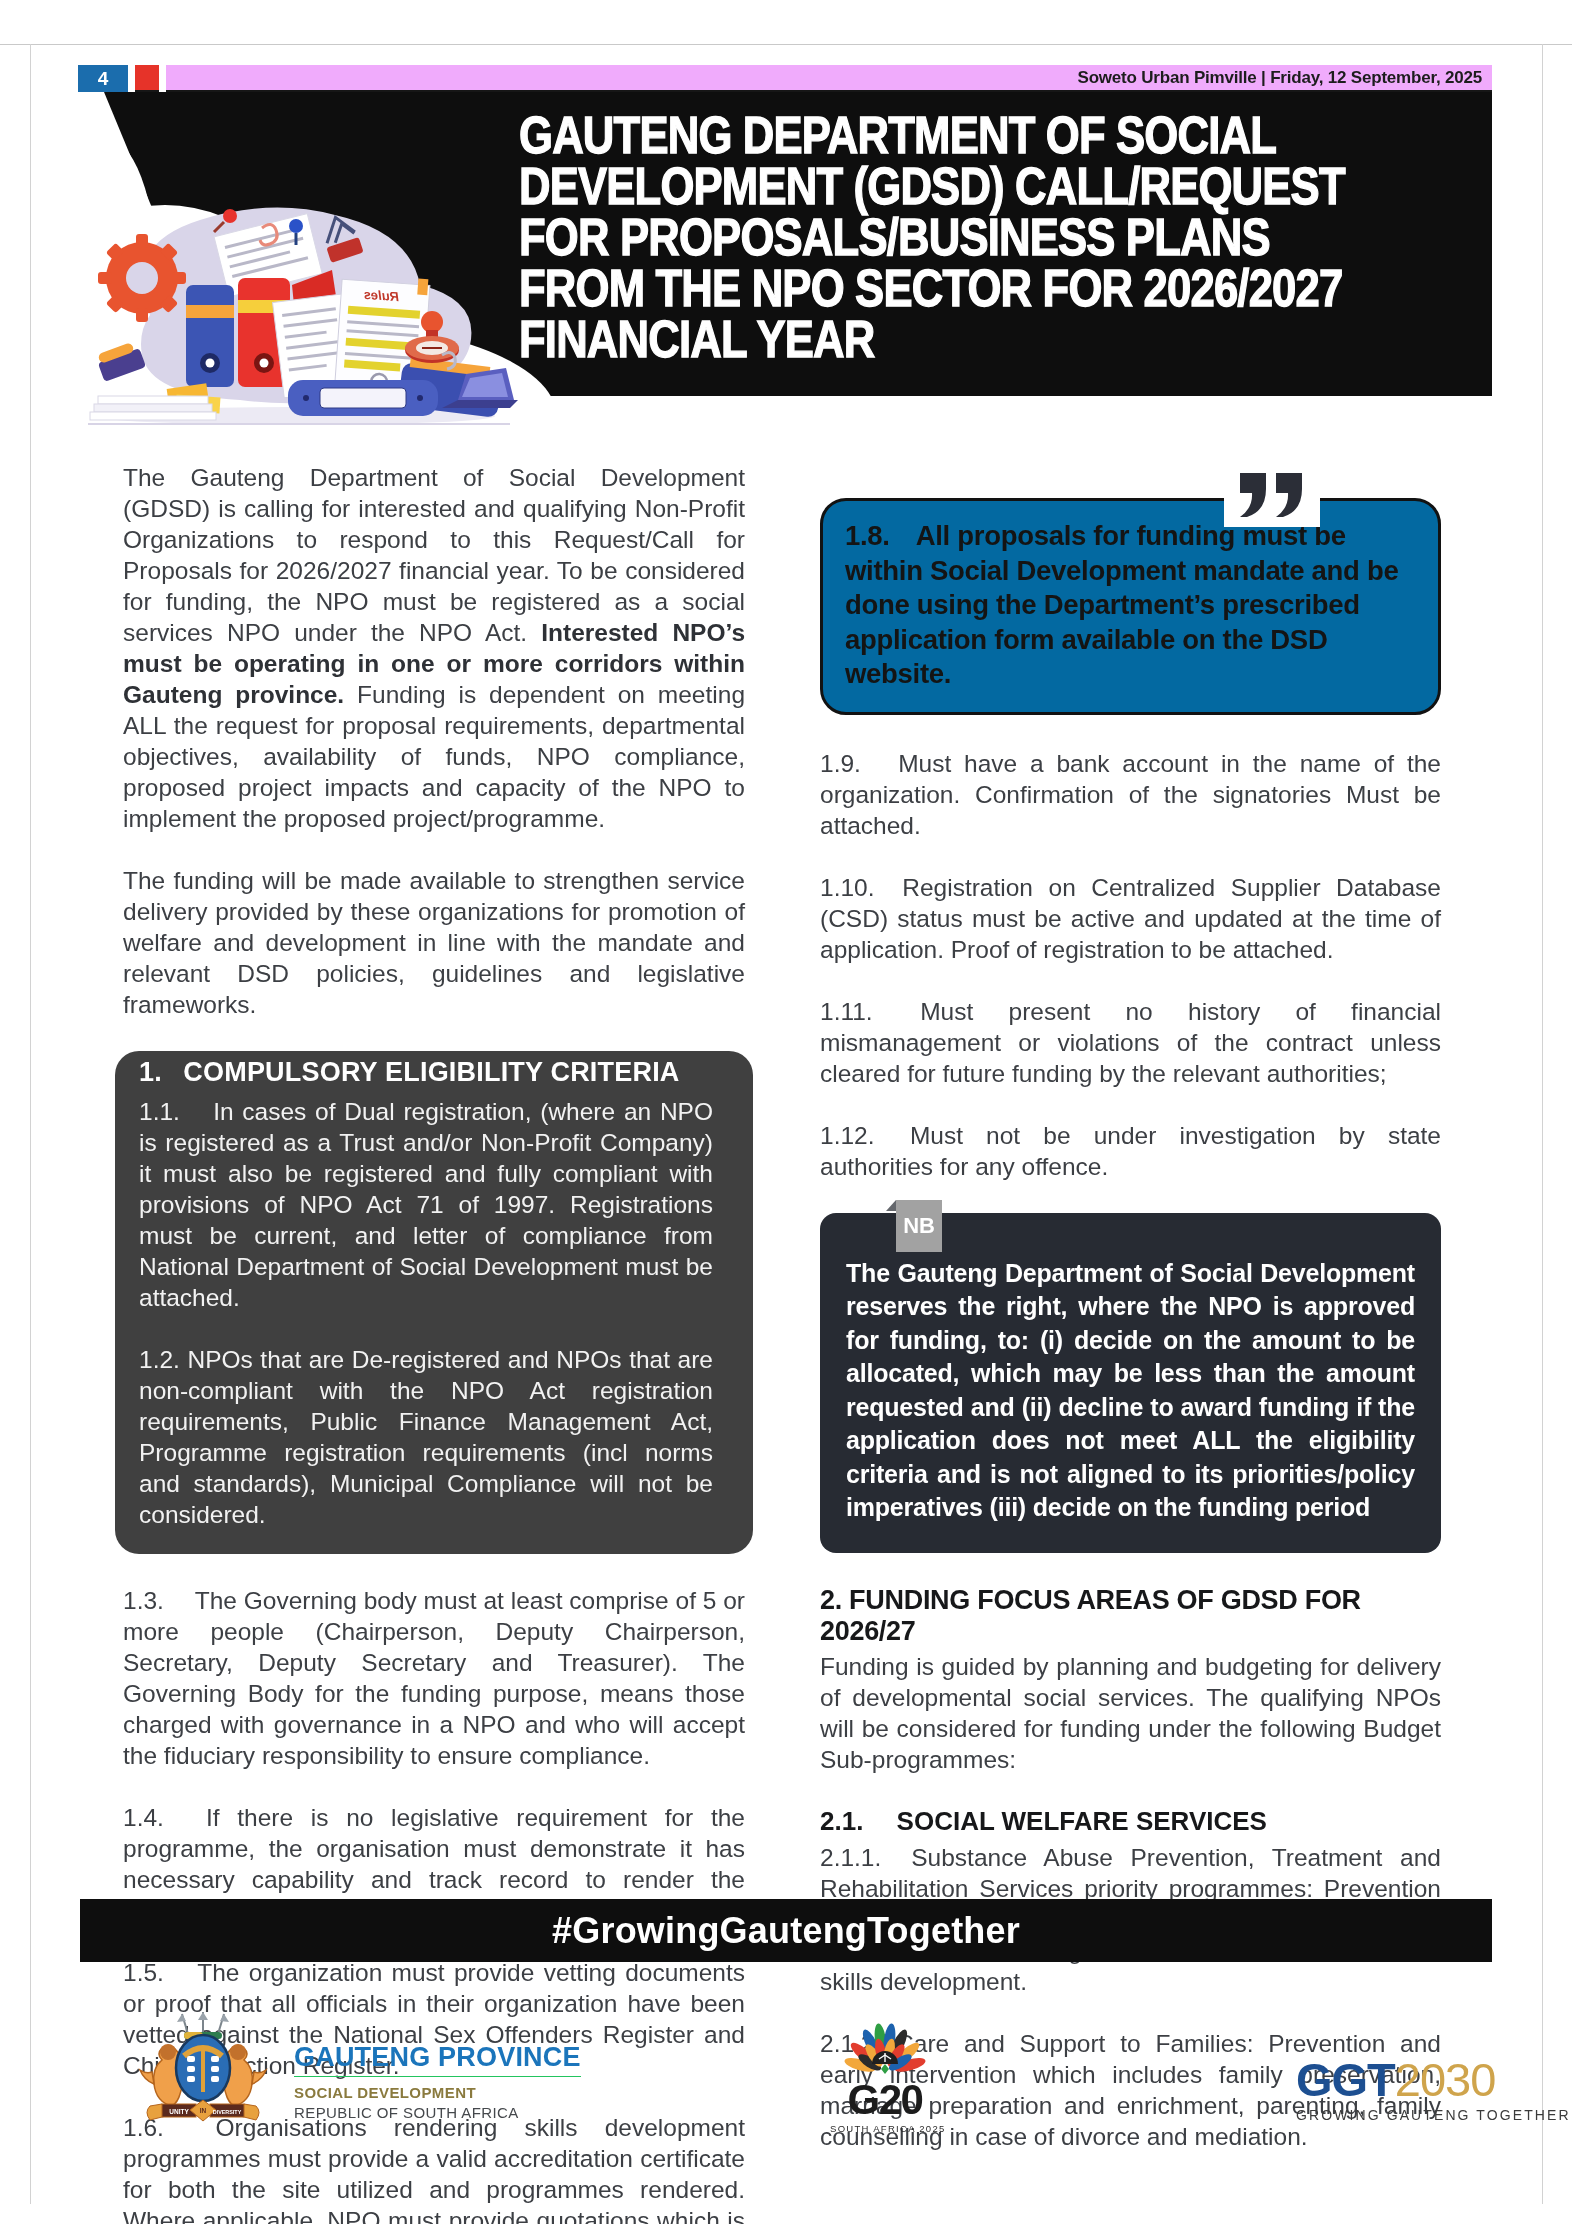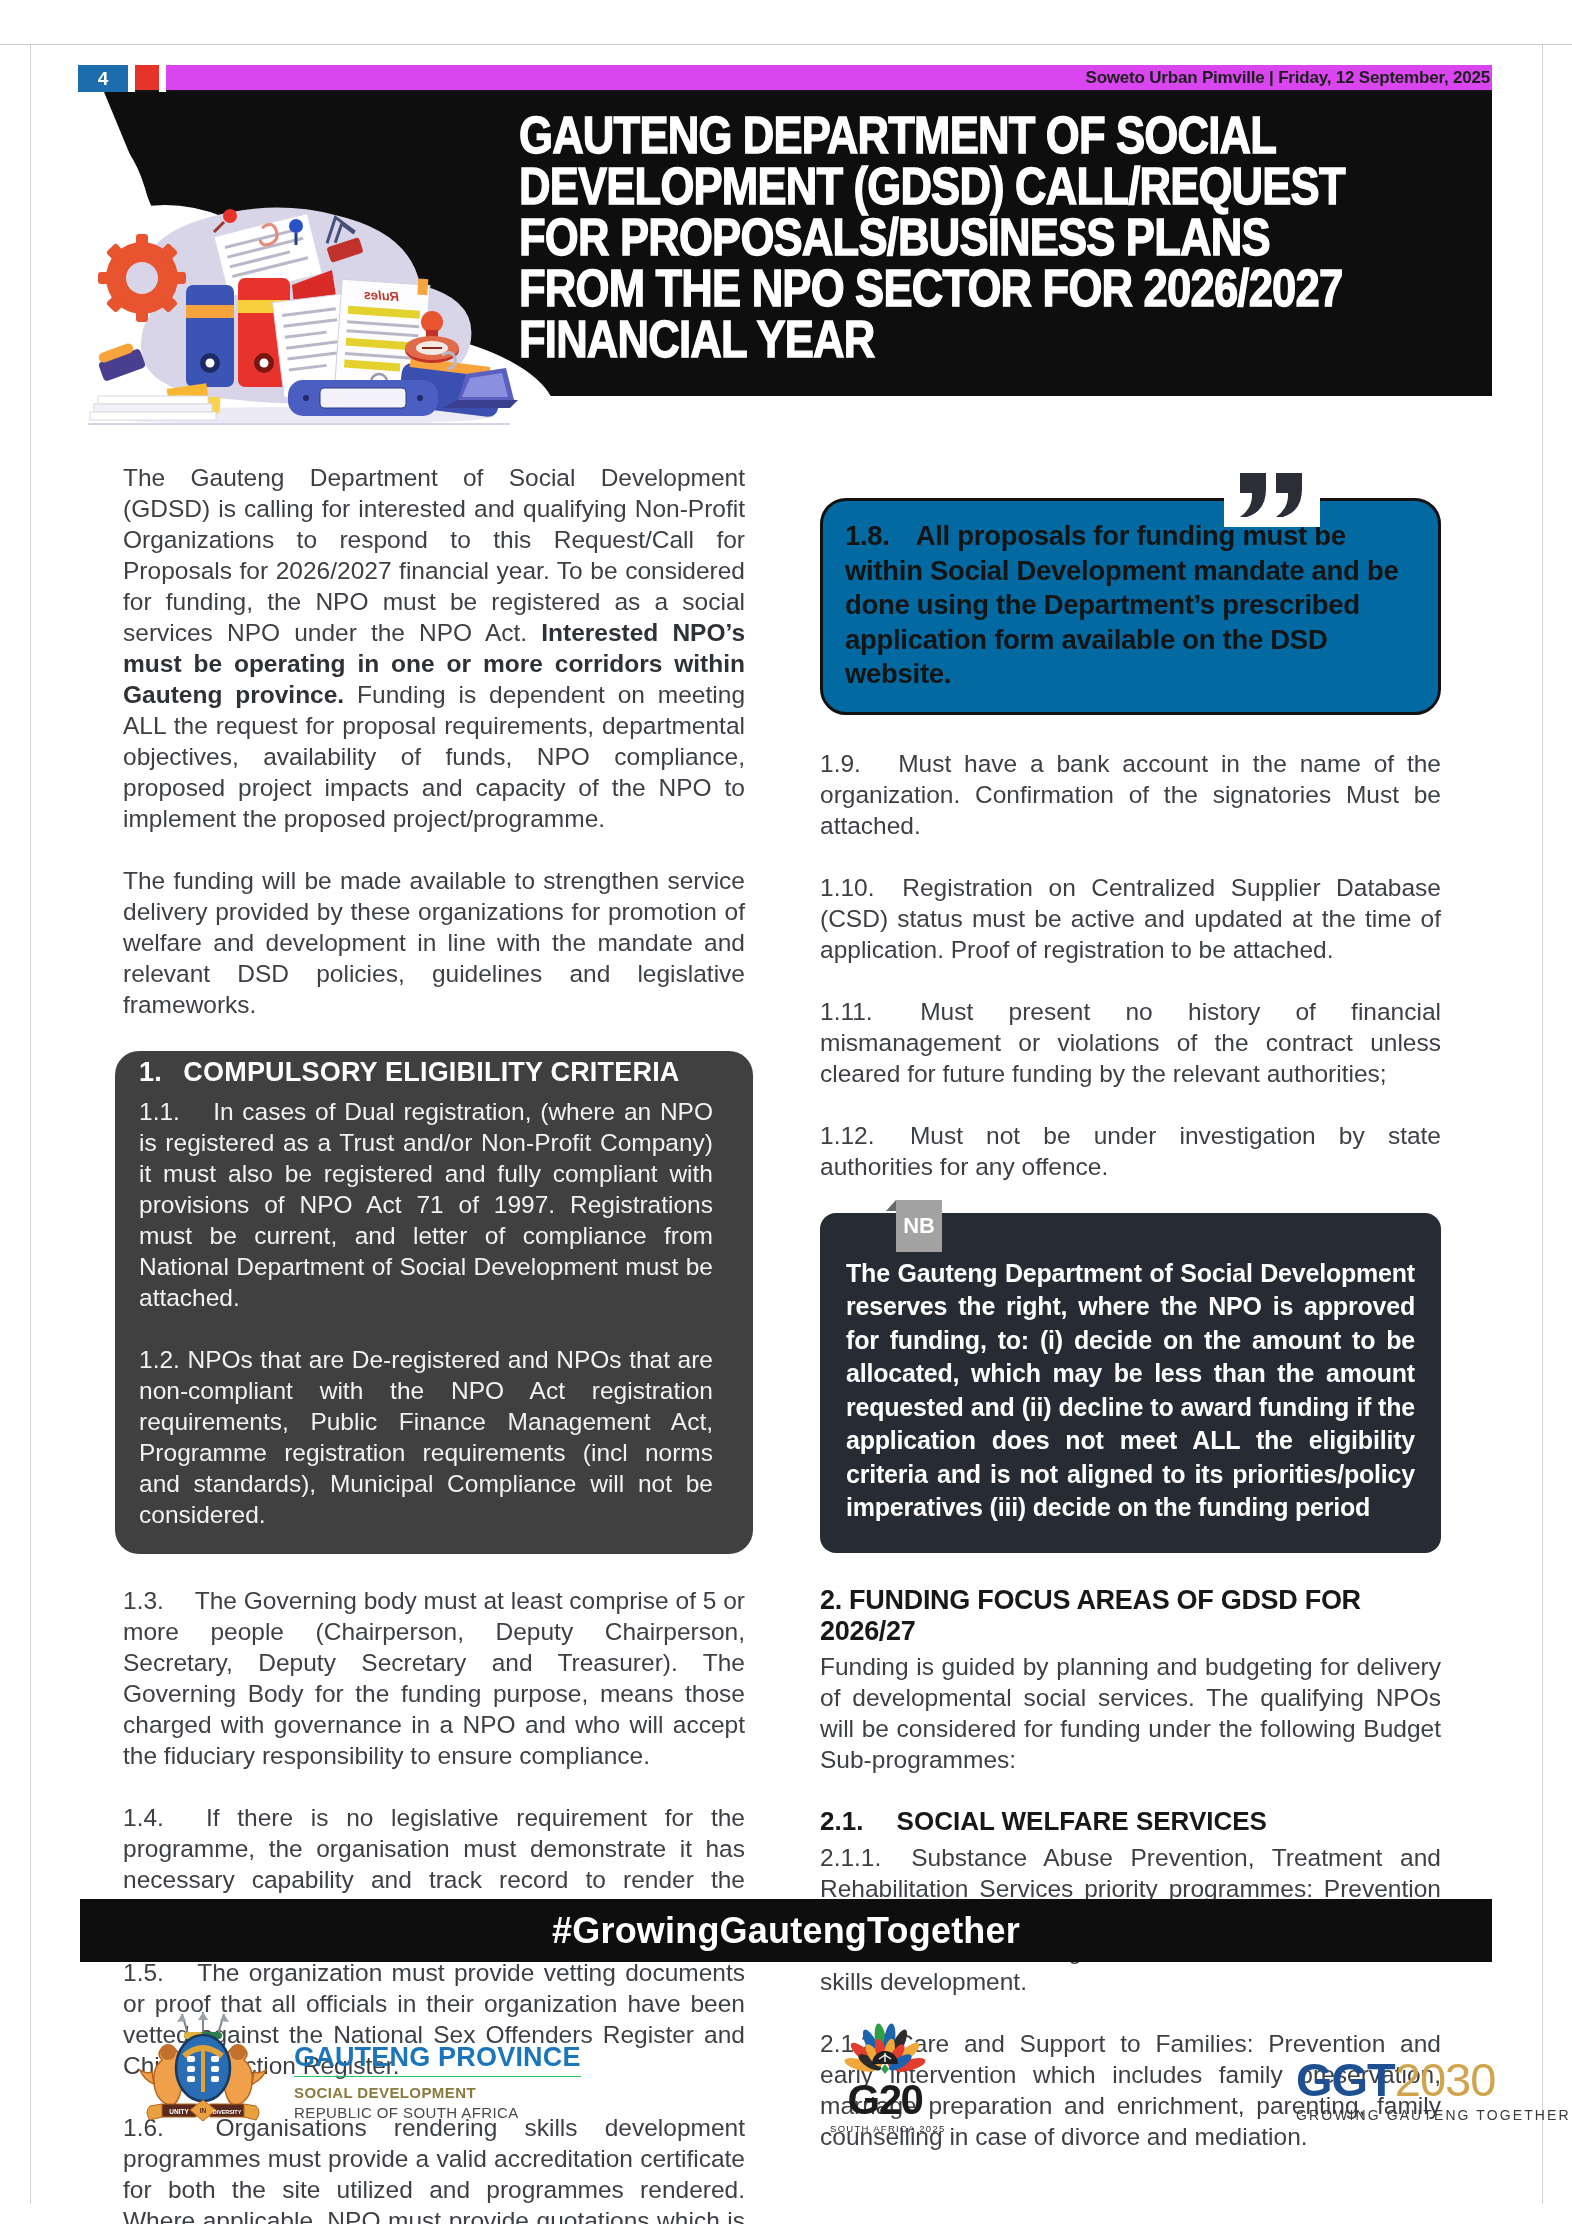--- a/index.html
+++ b/index.html
@@ -8,22 +8,22 @@
   
   .rule-top{position:absolute;left:0;top:44px;width:1572px;height:1px;background:#c9c9c9;}
   .rule-left{position:absolute;left:30px;top:44px;width:1px;height:2160px;background:#d2d2d2;}
   .rule-right{position:absolute;right:29px;top:44px;width:1px;height:2160px;background:#d2d2d2;}
 
   
   .topstrip{position:absolute;left:78px;top:65px;width:1414px;height:27px;display:flex;align-items:stretch;}
   .pagenum{width:50px;background:#1b6dad;color:#fff;font-weight:bold;font-size:19px;
            display:flex;align-items:center;justify-content:center;}
   .redsq{width:24px;background:#e63329;margin-left:7px;border-bottom:2px solid #161616;}
-  .graybar{flex:1;background:#d946ef;margin-left:7px;border-bottom:2px solid #161616;
-           display:flex;align-items:center;justify-content:flex-end;padding-right:2px;
+  .graybar{flex:1;background:#f0abfc;margin-left:7px;border-bottom:2px solid #161616;
+           display:flex;align-items:center;justify-content:flex-end;padding-right:10px;
            font-weight:bold;font-size:17px;color:#1d1d1d;letter-spacing:-0.2px;}
 
   
   .header-block{position:absolute;left:80px;top:92px;width:1412px;height:304px;background:#0e0e0e;}
   .header-wedge{position:absolute;left:80px;top:92px;width:240px;height:304px;background:#fff;
                 clip-path:polygon(0 0,24px 0,150px 100%,0 100%);}
   .header-blob{position:absolute;left:36px;top:320px;width:520px;height:190px;background:#fff;border-radius:50%;}
   .illu{position:absolute;left:80px;top:150px;width:440px;height:295px;}
   .title{position:absolute;left:519px;top:110px;width:980px;}
   .title div{color:#fff;font-weight:bold;font-size:52px;line-height:51px;letter-spacing:-1px;

